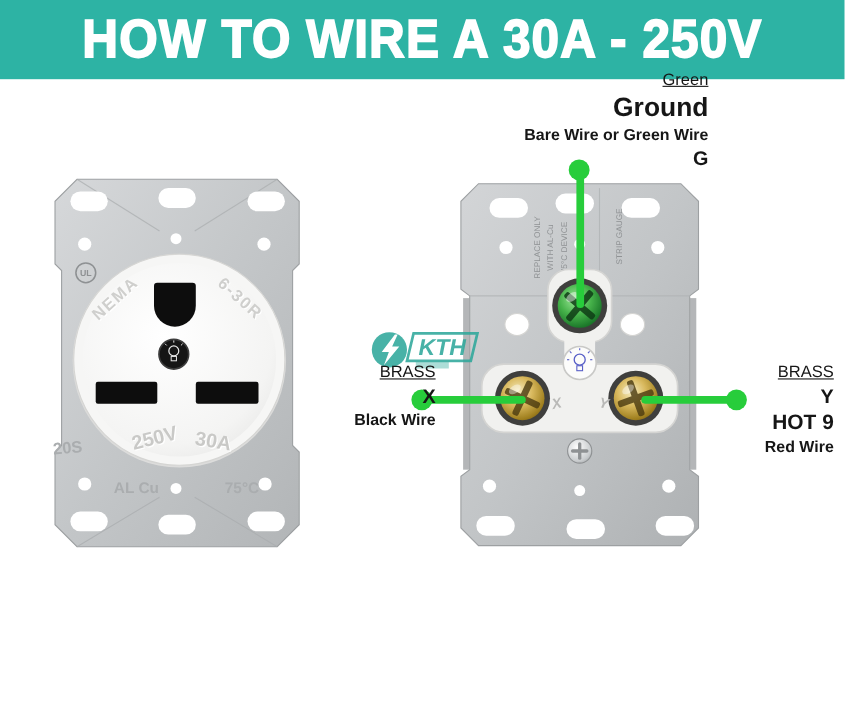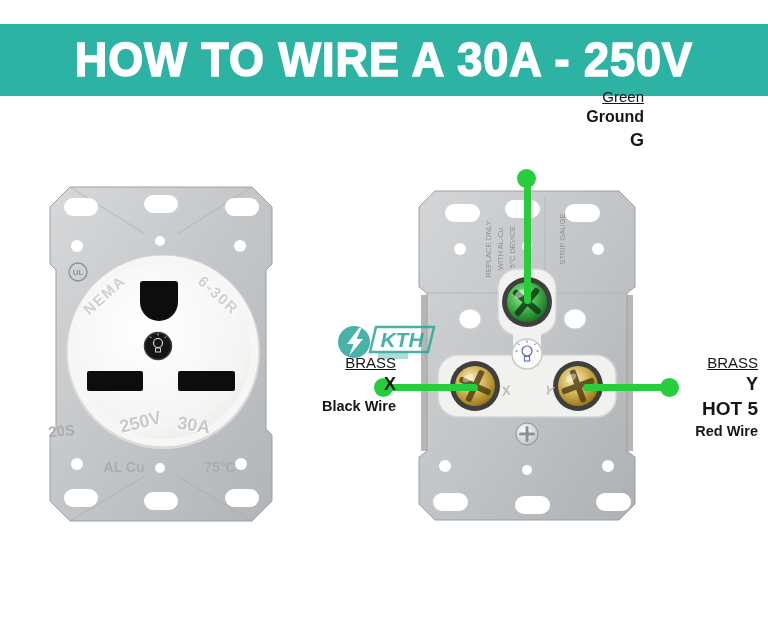--- a/index.html
+++ b/index.html
@@ -1,28 +1,28 @@
 <!DOCTYPE html>
 <html><head>
 <meta charset="utf-8">
 <style>
   html,body{margin:0;padding:0;background:#fff;}
   .canvas{position:relative;width:768px;height:557px;background:#ffffff;overflow:hidden;
-          font-family:"Liberation Sans",sans-serif;margin-top:24px;}
+          font-family:"Liberation Sans",sans-serif;}
   .band{position:absolute;left:0;width:768px;background:#2db3a4;color:#fff;
         display:flex;align-items:center;justify-content:center;z-index:2;}
   .band-header{top:0;height:72px;}
   .band-footer{top:557px;height:83px;}
   .band-title{font-weight:bold;font-size:45px;letter-spacing:1px;
               -webkit-text-stroke:1.5px #ffffff;transform:scaleY(1.08);white-space:nowrap;}
   .band-footer .band-title{font-size:42px;}
   .photo{position:absolute;z-index:3;}
   .anno{position:absolute;text-align:right;color:#161616;z-index:12;line-height:1.15;}
   .anno .tag{font-size:15px;text-decoration:underline;font-weight:normal;margin-bottom:3px;}
-  .anno .name-big{font-size:16px;font-weight:bold;margin-bottom:3px;}
+  .anno .name-big{font-size:24px;font-weight:bold;margin-bottom:3px;}
   .anno .desc{font-size:14.5px;font-weight:bold;margin-bottom:2px;}
   .anno .term{font-size:18px;font-weight:bold;}
   .conn{position:absolute;background:#27cd3b;border-radius:3.5px;z-index:11;}
   .dot{position:absolute;width:19px;height:19px;border-radius:50%;background:#27cd3b;z-index:11;}
   .watermark{position:absolute;left:336px;top:297px;z-index:6;opacity:0.88;}
 </style>
 </head>
 <body>
 
 <div class="canvas">
@@ -245,29 +245,30 @@
   <div class="dot" style="left:517px;top:145px;"></div>
   <div class="conn" style="left:524px;top:154px;width:7px;height:126px;"></div>
   <div class="dot" style="left:374px;top:354px;"></div>
   <div class="conn" style="left:383px;top:360px;width:95px;height:7px;"></div>
   <div class="dot" style="left:660px;top:354px;"></div>
   <div class="conn" style="left:583px;top:360px;width:87px;height:7px;"></div>
 
   <div class="anno" style="left:410px;top:64px;width:234px;">
     <div class="tag">Green</div>
     <div class="name-big">Ground</div>
+    <div class="desc">Bare Wire or Green Wire</div>
     <div class="term">G</div>
   </div>
 
   <div class="anno" style="left:300px;top:330px;width:96px;">
     <div class="tag">BRASS</div>
     <div class="term" style="margin-bottom:3px;">X</div>
     <div class="desc">Black Wire</div>
   </div>
 
   <div class="anno" style="left:662px;top:330px;width:96px;">
     <div class="tag">BRASS</div>
     <div class="term" style="margin-bottom:3px;">Y</div>
-    <div class="name-big" style="font-size:19px;">HOT 5</div>
+    <div class="name-big" style="font-size:19px;">HOT 9</div>
     <div class="desc">Red Wire</div>
   </div>
 
 </div>
 
 </body></html>

